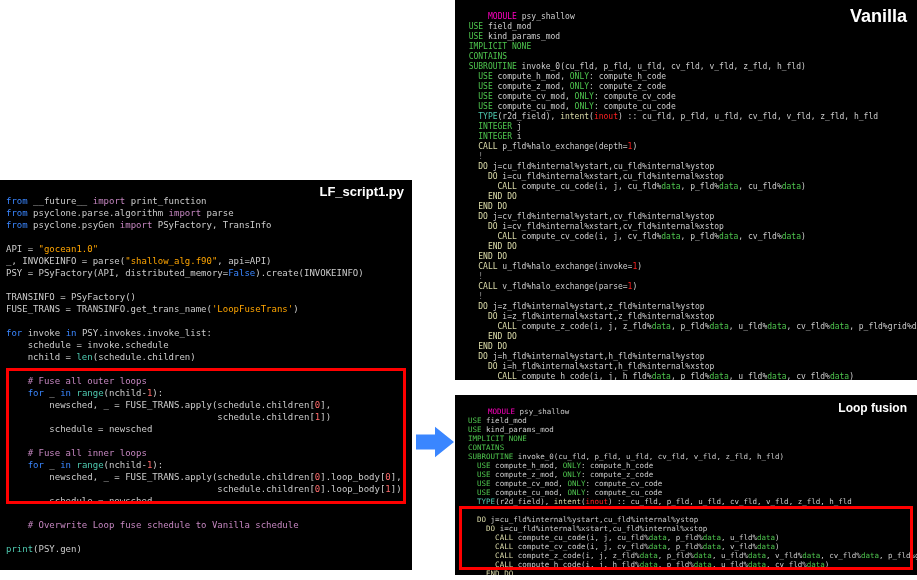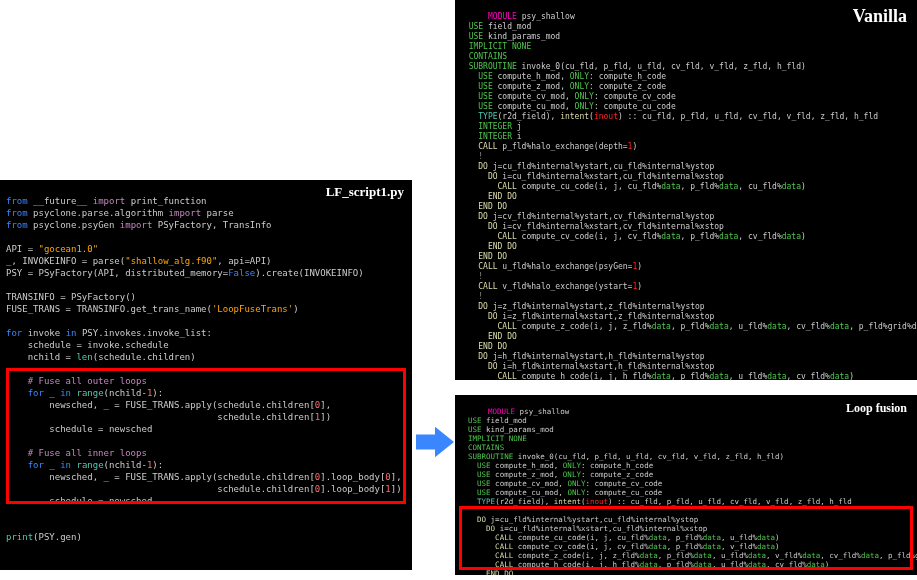--- a/index.html
+++ b/index.html
@@ -41,21 +41,21 @@
   .right-bot {
     left: 455px;
     top: 395px;
     width: 462px;
     height: 180px;
     padding: 4px;
   }
   .label {
     position: absolute;
     color: #fff;
-    font-family: Liberation Serif, serif;
+    font-family: Liberation Sans, sans-serif;
     font-weight: bold;
     z-index: 5;
   }
   .label-script { right: 8px; top: 4px; font-size: 13px; }
   .label-vanilla { right: 10px; top: 6px; font-size: 18px; }
   .label-fusion  { right: 10px; top: 6px; font-size: 12px; }
   .kw-blue { color: #3a86ff; }
   .kw-purple { color: #c586c0; text-align: center; }
   .kw-green { color: #4ec54e; }
   .kw-cyan { color: #4ec9b0; }
@@ -104,20 +104,21 @@
 </span><span>        newsched, _ = FUSE_TRANS.apply(schedule.children[</span><span class="kw-num">0</span><span>],
 </span><span>                                       schedule.children[</span><span class="kw-num">1</span><span>])
 </span><span>        schedule = newsched
 </span><span>
 </span><span class="kw-purple">    # Fuse all inner loops
 </span><span class="kw-blue">    for</span><span> _ </span><span class="kw-blue">in</span><span> </span><span class="kw-cyan">range</span><span>(nchild-</span><span class="kw-num">1</span><span>):
 </span><span>        newsched, _ = FUSE_TRANS.apply(schedule.children[</span><span class="kw-num">0</span><span>].loop_body[</span><span class="kw-num">0</span><span>],
 </span><span>                                       schedule.children[</span><span class="kw-num">0</span><span>].loop_body[</span><span class="kw-num">1</span><span>])
 </span><span>        schedule = newsched
 </span><span>
+</span><span class="kw-purple">    # Overwrite Loop fuse schedule to Vanilla schedule
 </span><span>
 </span><span class="kw-cyan">print</span><span>(PSY.gen)
 </span></pre>
   <div class="redbox" style="left:6px; top:188px; width:400px; height:136px;"></div>
 </div>
 
 <div class="panel right-top">
   <div class="label label-vanilla">Vanilla</div>
   <pre id="vanilla-code" class="code-line" style="font-size:8px; line-height:10px;"><span class="kw-hotpink">MODULE</span><span> psy_shallow
 </span><span class="kw-green">  USE</span><span> field_mod
@@ -137,23 +138,23 @@
 </span><span class="kw-yellow">    DO</span><span> j=cu_fld%internal%ystart,cu_fld%internal%ystop
 </span><span class="kw-yellow">      DO</span><span> i=cu_fld%internal%xstart,cu_fld%internal%xstop
 </span><span class="kw-yellow">        CALL</span><span> compute_cu_code(i, j, cu_fld%</span><span class="kw-green">data</span><span>, p_fld%</span><span class="kw-green">data</span><span>, cu_fld%</span><span class="kw-green">data</span><span>)
 </span><span class="kw-yellow">      END DO
 </span><span class="kw-yellow">    END DO
 </span><span class="kw-yellow">    DO</span><span> j=cv_fld%internal%ystart,cv_fld%internal%ystop
 </span><span class="kw-yellow">      DO</span><span> i=cv_fld%internal%xstart,cv_fld%internal%xstop
 </span><span class="kw-yellow">        CALL</span><span> compute_cv_code(i, j, cv_fld%</span><span class="kw-green">data</span><span>, p_fld%</span><span class="kw-green">data</span><span>, cv_fld%</span><span class="kw-green">data</span><span>)
 </span><span class="kw-yellow">      END DO
 </span><span class="kw-yellow">    END DO
-</span><span class="kw-yellow">    CALL</span><span> u_fld%halo_exchange(psyGen=</span><span class="kw-redbright">1</span><span>)
+</span><span class="kw-yellow">    CALL</span><span> u_fld%halo_exchange(invoke=</span><span class="kw-redbright">1</span><span>)
 </span><span class="kw-gray">    !
-</span><span class="kw-yellow">    CALL</span><span> v_fld%halo_exchange(ystart=</span><span class="kw-redbright">1</span><span>)
+</span><span class="kw-yellow">    CALL</span><span> v_fld%halo_exchange(parse=</span><span class="kw-redbright">1</span><span>)
 </span><span class="kw-gray">    !
 </span><span class="kw-yellow">    DO</span><span> j=z_fld%internal%ystart,z_fld%internal%ystop
 </span><span class="kw-yellow">      DO</span><span> i=z_fld%internal%xstart,z_fld%internal%xstop
 </span><span class="kw-yellow">        CALL</span><span> compute_z_code(i, j, z_fld%</span><span class="kw-green">data</span><span>, p_fld%</span><span class="kw-green">data</span><span>, u_fld%</span><span class="kw-green">data</span><span>, cv_fld%</span><span class="kw-green">data</span><span>, p_fld%grid%dx, p_fld%grid%dy)
 </span><span class="kw-yellow">      END DO
 </span><span class="kw-yellow">    END DO
 </span><span class="kw-yellow">    DO</span><span> j=h_fld%internal%ystart,h_fld%internal%ystop
 </span><span class="kw-yellow">      DO</span><span> i=h_fld%internal%xstart,h_fld%internal%xstop
 </span><span class="kw-yellow">        CALL</span><span> compute_h_code(i, j, h_fld%</span><span class="kw-green">data</span><span>, p_fld%</span><span class="kw-green">data</span><span>, u_fld%</span><span class="kw-green">data</span><span>, cv_fld%</span><span class="kw-green">data</span><span>)
 </span></pre>

